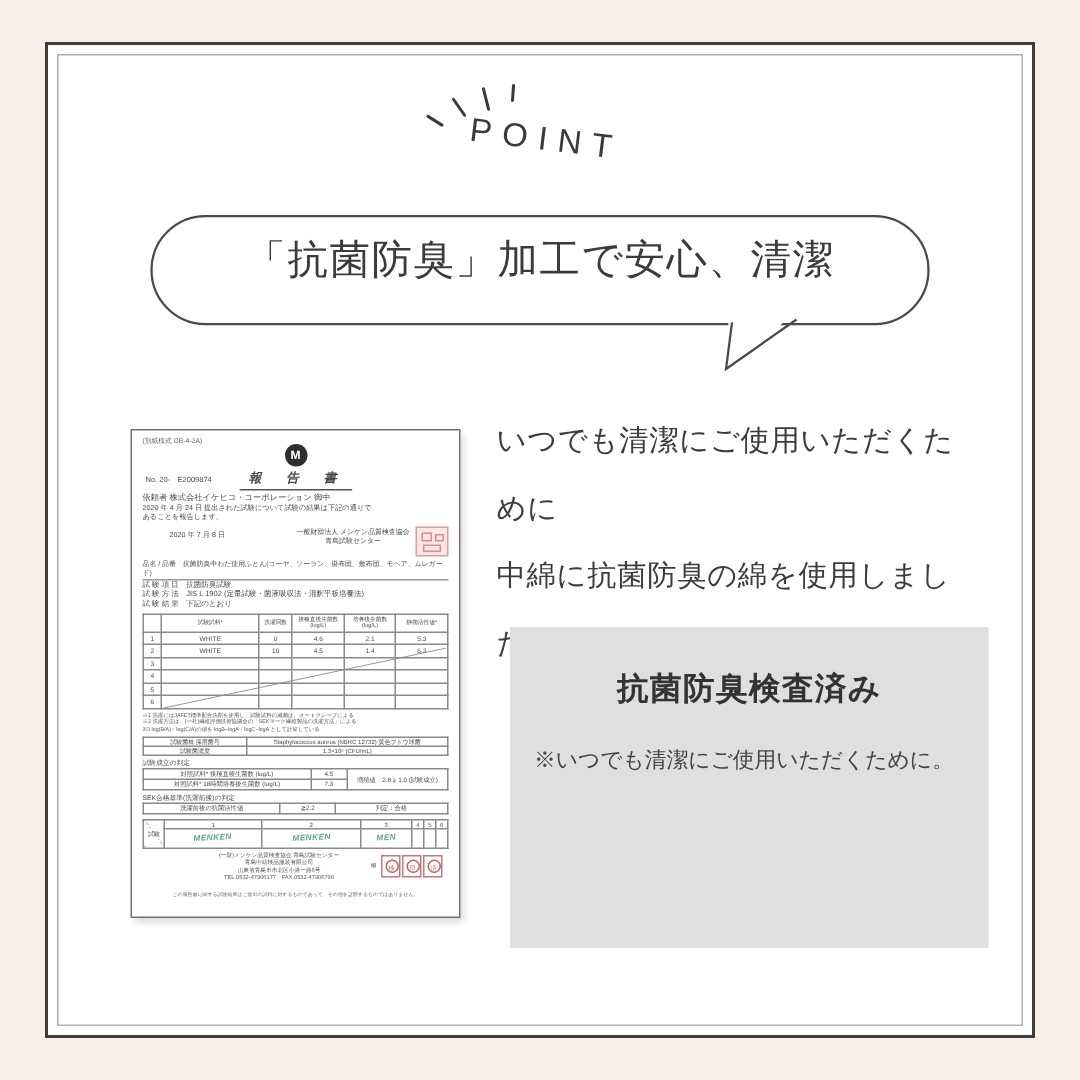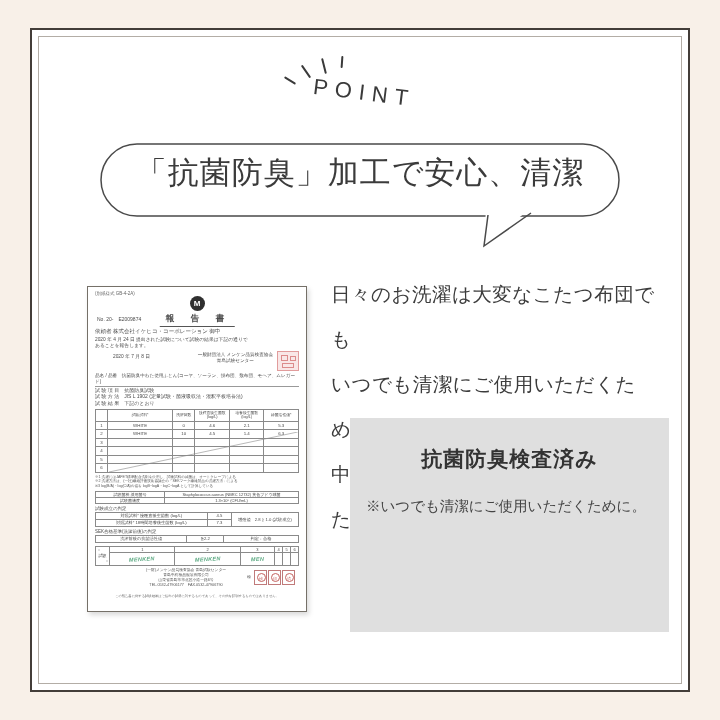--- a/index.html
+++ b/index.html
@@ -12,39 +12,39 @@
   .point-group{position:absolute;left:283px;top:52px;width:140px;height:70px;}
   .point-label{position:absolute;left:30px;top:28px;font-size:22px;letter-spacing:7px;color:#3a3a3a;transform:rotate(7deg);font-weight:400;}
   .ray{position:absolute;width:2px;background:#3a3a3a;border-radius:1px;}
   .ray1{height:13px;left:6px;top:22px;transform:rotate(-58deg);}
   .ray2{height:15px;left:22px;top:12px;transform:rotate(-35deg);}
   .ray3{height:16px;left:40px;top:6px;transform:rotate(-14deg);}
   .ray4{height:12px;left:58px;top:4px;transform:rotate(4deg);}
 
   
   .bubble-svg{position:absolute;left:90px;top:135px;}
-  .bubble-text{position:absolute;left:100px;top:143px;width:520px;height:60px;display:flex;align-items:center;justify-content:center;font-size:31px;letter-spacing:1px;color:#3b3b3b;font-family:Liberation Serif, serif;}
+  .bubble-text{position:absolute;left:100px;top:143px;width:520px;height:60px;display:flex;align-items:center;justify-content:center;font-size:27px;letter-spacing:1px;color:#3b3b3b;font-family:Liberation Serif, serif;}
 
   
   .intro{position:absolute;left:331px;top:272px;width:325px;font-size:19.5px;line-height:45px;color:#3c3c3c;letter-spacing:0.5px;}
 
   
-  .info-box{position:absolute;left:350px;top:418px;width:319px;height:214px;background:#dfdfdf;}
+  .info-box{position:absolute;left:340px;top:418px;width:319px;height:214px;background:#dfdfdf;}
   .info-title{margin-top:27px;text-align:center;font-size:21px;font-weight:bold;color:#333;letter-spacing:1px;}
   .info-body{margin:22px 0 0 18px;font-size:19px;line-height:40px;color:#3c3c3c;}
   .info-note{margin:24px 0 0 16px;font-size:14.5px;color:#444;}
 
   
   .cert{position:absolute;left:87px;top:286px;width:220px;height:326px;background:#fff;border:1px solid #757068;box-shadow:2px 3px 5px rgba(0,0,0,0.15);box-sizing:border-box;padding:4px 7px;overflow:hidden;color:#4a4a4a;}
   .cert *{box-sizing:border-box;}
   .c-form{font-size:4.5px;color:#666;}
   .c-seal{width:15px;height:15px;border-radius:50%;background:#2f2f2f;color:#fff;font-size:8px;line-height:15px;text-align:center;margin:0 auto;font-weight:bold;}
   .c-titlerow{position:relative;height:13px;margin-top:1px;}
   .c-no{position:absolute;left:2px;top:4px;font-size:5px;}
-  .c-title{position:absolute;left:50%;transform:translateX(-50%);top:1px;font-size:8.5px;font-weight:bold;letter-spacing:4px;border-bottom:1px solid #555;padding:0 6px 1px 6px;white-space:nowrap;}
+  .c-title{position:absolute;left:50%;transform:translateX(-50%);top:1px;font-size:8.5px;font-weight:bold;letter-spacing:4px;border-bottom:1px solid #555;padding:0 6px 1px 6px;white-space:nowrap;font-style:italic;}
   .c-addr{font-size:5.5px;margin-top:3px;}
   .c-body{font-size:4.8px;line-height:6.4px;margin-top:2px;}
   .c-daterow{position:relative;height:21px;margin-top:1px;}
   .c-date{position:absolute;left:18px;top:2px;font-size:4.8px;}
   .c-org{position:absolute;right:26px;top:1px;text-align:center;font-size:4.6px;line-height:6.2px;}
   .c-pinkseal{position:absolute;right:0px;top:0px;width:22px;height:20px;background:rgba(224,122,122,0.18);border:1px solid rgba(205,95,95,0.55);}
   .c-pinkseal i{position:absolute;display:block;border:1px solid rgba(200,80,80,0.6);}
   .c-item{font-size:4.6px;line-height:6px;margin-top:1px;border-bottom:0.5px solid #999;padding-bottom:1px;}
   .c-lblrow{font-size:5px;line-height:6.6px;}
   table.ct{border-collapse:collapse;width:100%;}
@@ -90,21 +90,20 @@
   </div>
 
   <svg class="bubble-svg" width="540" height="120" viewBox="0 0 540 120">
     <rect x="11" y="9" width="518" height="72" rx="36" fill="#ffffff" stroke="#4a4a4a" stroke-width="1.5"></rect>
     <polygon points="396,73 394,111 441,73" fill="#ffffff"></polygon>
     <path d="M 398 80 L 394 111 L 441 78" fill="none" stroke="#4a4a4a" stroke-width="1.5" stroke-linejoin="miter"></path>
   </svg>
   <div class="bubble-text">「抗菌防臭」加工で安心、清潔</div>
 
   <div class="intro">
-    <div>日々のお洗濯は大変なこたつ布団でも</div>
     <div>いつでも清潔にご使用いただくために</div>
     <div>中綿に抗菌防臭の綿を使用しました。</div>
   </div>
 
   <div class="info-box">
     <div class="info-title">抗菌防臭検査済み</div>
     <div class="info-note">※いつでも清潔にご使用いただくために。</div>
   </div>
 
   <div class="cert">

